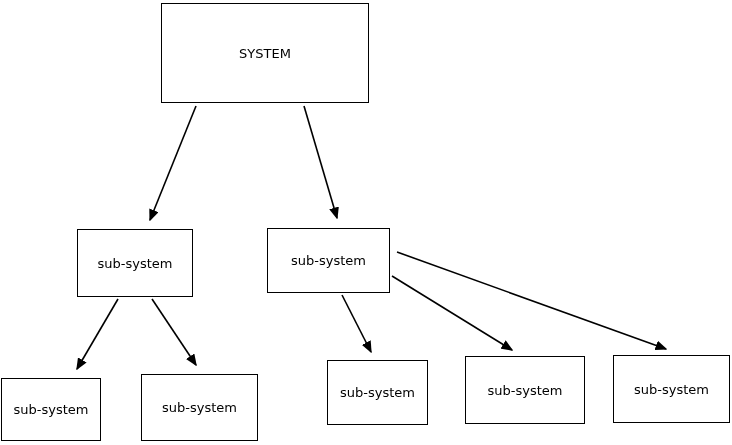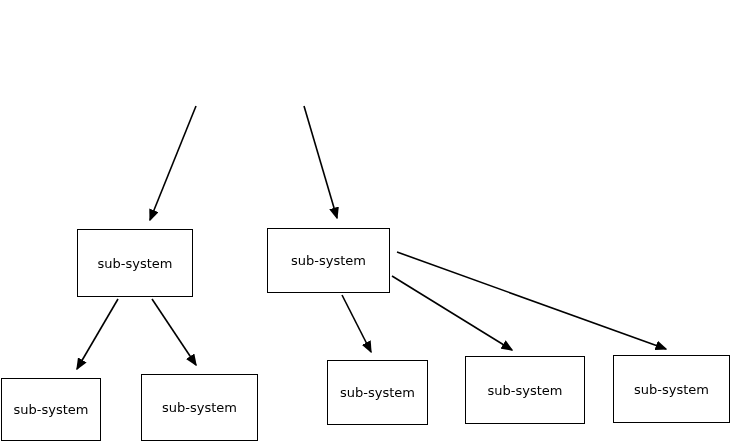--- a/index.html
+++ b/index.html
@@ -52,20 +52,23 @@
         <line x1="196" y1="106" x2="150" y2="220" stroke="#000000" stroke-width="1.6" marker-end="url(#arrowhead)"></line>
         <line x1="304" y1="106" x2="337" y2="218" stroke="#000000" stroke-width="1.6" marker-end="url(#arrowhead)"></line>
         <line x1="118" y1="299" x2="77" y2="369" stroke="#000000" stroke-width="1.6" marker-end="url(#arrowhead)"></line>
         <line x1="152" y1="299" x2="196" y2="365" stroke="#000000" stroke-width="1.6" marker-end="url(#arrowhead)"></line>
         <line x1="342" y1="295" x2="371" y2="352" stroke="#000000" stroke-width="1.6" marker-end="url(#arrowhead)"></line>
         <line x1="392" y1="276" x2="512" y2="350" stroke="#000000" stroke-width="1.6" marker-end="url(#arrowhead)"></line>
         <line x1="397" y1="252" x2="666" y2="349" stroke="#000000" stroke-width="1.6" marker-end="url(#arrowhead)"></line>
       </g>
   </svg>
 
+  <div class="node" style="left: 161px; top: 3px; width: 208px; height: 100px; border-color: rgb(0, 0, 0); background: rgb(255, 255, 255); color: rgb(0, 0, 0);">
+    <span>SYSTEM</span>
+  </div>
   <div class="node" style="left: 77px; top: 229px; width: 116px; height: 68px; border-color: rgb(0, 0, 0); background: rgb(255, 255, 255); color: rgb(0, 0, 0);">
     <span>sub-system</span>
   </div>
   <div class="node" style="left: 267px; top: 228px; width: 123px; height: 65px; border-color: rgb(0, 0, 0); background: rgb(255, 255, 255); color: rgb(0, 0, 0);">
     <span>sub-system</span>
   </div>
   <div class="node" style="left: 1px; top: 378px; width: 100px; height: 63px; border-color: rgb(0, 0, 0); background: rgb(255, 255, 255); color: rgb(0, 0, 0);">
     <span>sub-system</span>
   </div>
   <div class="node" style="left: 141px; top: 374px; width: 117px; height: 67px; border-color: rgb(0, 0, 0); background: rgb(255, 255, 255); color: rgb(0, 0, 0);">

